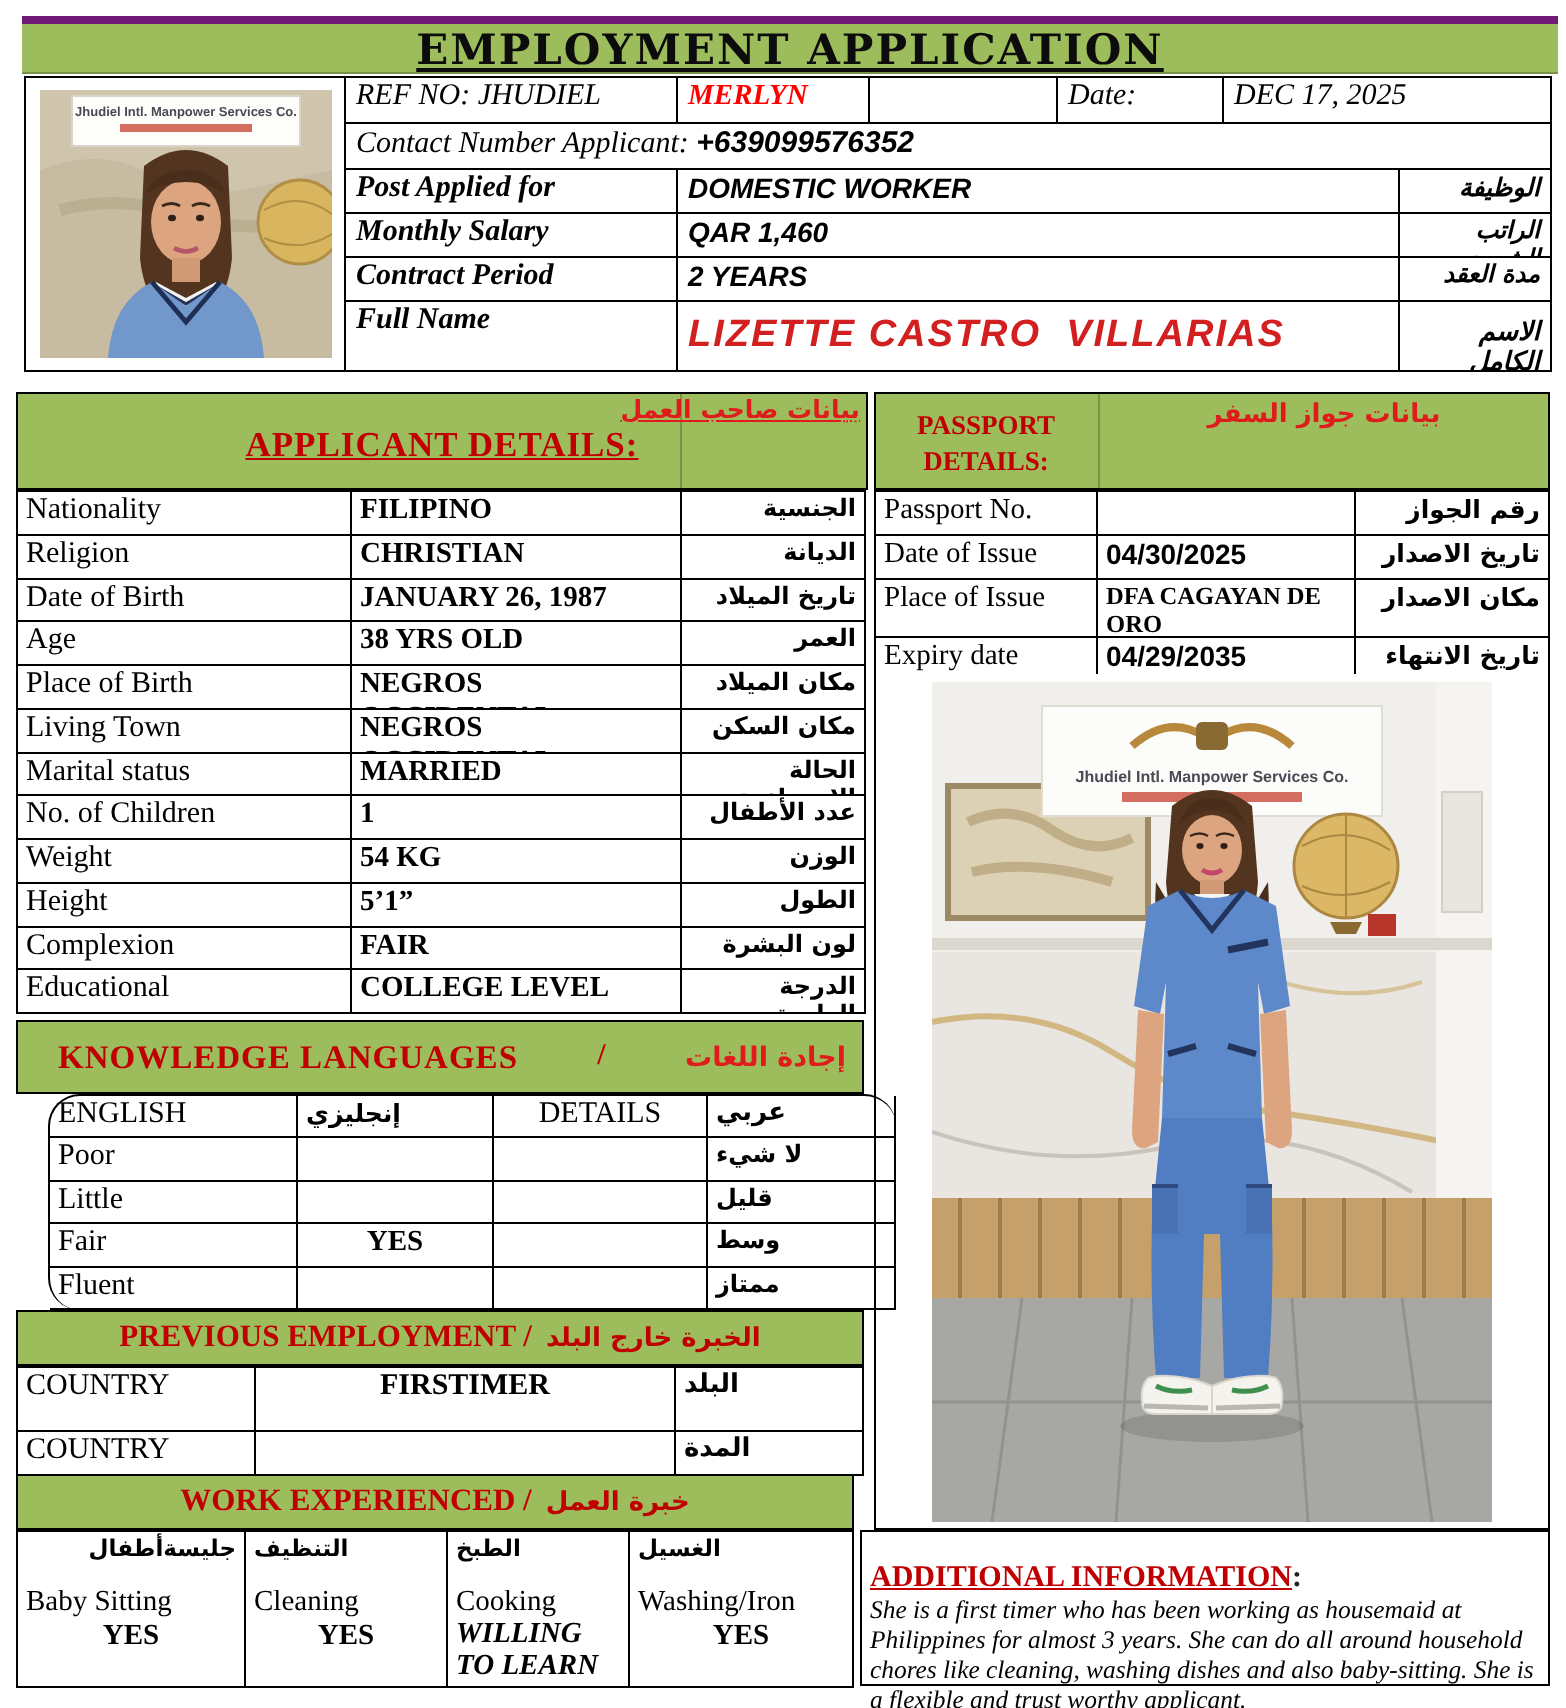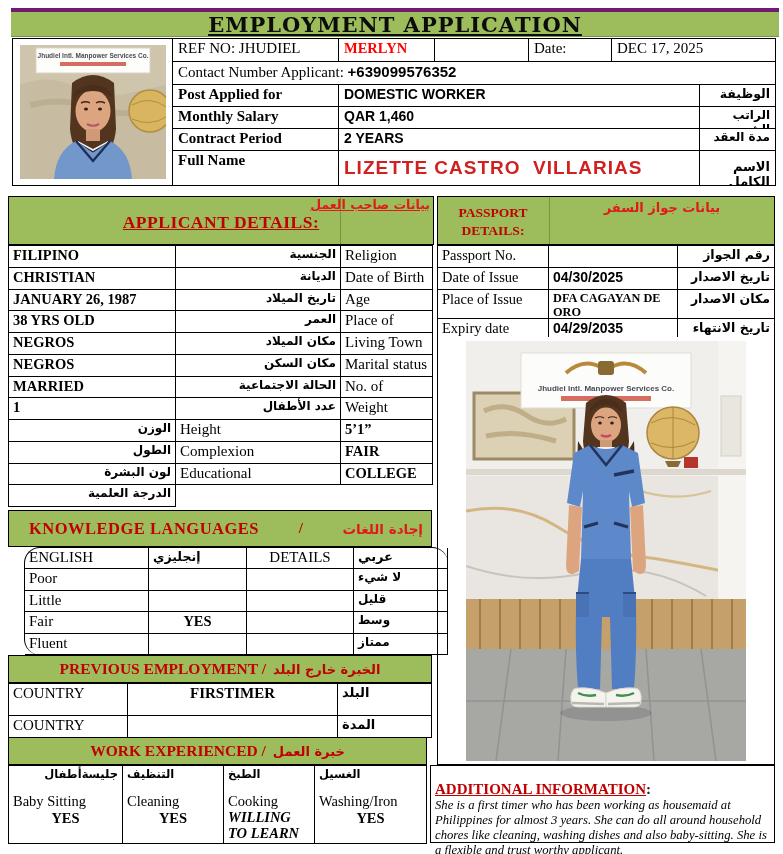--- a/index.html
+++ b/index.html
@@ -11,21 +11,21 @@
   
   .gtable{display:grid;border-top:1px solid #000;border-left:1px solid #000;}
   .gtable > div{box-sizing:border-box;border-right:1px solid #000;border-bottom:1px solid #000;
                 overflow:hidden;padding:1px 4px;}
   .lbl{font-size:15px;}
   .val{font-weight:bold;font-size:14.5px;}
   .valsans{font-family:"Liberation Sans",sans-serif;font-weight:bold;font-size:14px;}
   .ar{font-family:"DejaVu Sans",sans-serif;font-weight:bold;font-size:12px;
       text-align:right;direction:rtl;padding-right:3px;}
   .cell{position:absolute;box-sizing:border-box;border-right:1px solid #000;border-bottom:1px solid #000;
-        overflow:hidden;padding:1px 5px;}
+        overflow:hidden;padding:1px 5px;font-style:italic;}
   .noR{border-right:none;} .noB{border-bottom:none;}
   .titlebar{display:flex;align-items:center;justify-content:center;
             border-top:4px solid #701a75;border-bottom:1px solid #77924a;}
   .titlebar span{font-family:"DejaVu Serif",serif;font-weight:900;font-size:21px;
                  letter-spacing:1px;text-decoration:underline;color:#0c0c0c;}
   .secheadL{position:relative;}
   .secheadL .arhdr{position:absolute;top:0;right:3px;font-family:"DejaVu Sans",sans-serif;
                    font-weight:bold;font-size:12.5px;color:#e01b1b;text-decoration:underline;direction:rtl;}
   .secheadL .bigt{position:absolute;top:15px;left:0;width:100%;text-align:center;
                   font-weight:bold;font-size:17.5px;color:#c00000;text-decoration:underline;letter-spacing:.5px;}
@@ -126,20 +126,21 @@
     <span class="bigt">APPLICANT DETAILS:</span>
   </div>
 
   <div class="abs green bordered passhead" style="left:437px;top:196px;width:338px;height:49px;">
     <div class="vline" style="left:111px;opacity:.5;"></div>
     <span class="pt">PASSPORT DETAILS:</span>
     <span class="arhdr2">بيانات جواز السفر</span>
   </div>
 
   <div class="abs gtable" style="left:8px;top:245px;width:425px;height:262px;grid-template-columns:167px 165px 92px;grid-template-rows:repeat(12,1fr);">
+    <div class="lbl">Nationality</div>
       <div class="val">FILIPINO</div>
       <div class="ar">الجنسية</div>
     <div class="lbl">Religion</div>
       <div class="val">CHRISTIAN</div>
       <div class="ar">الديانة</div>
     <div class="lbl">Date of Birth</div>
       <div class="val">JANUARY 26, 1987</div>
       <div class="ar">تاريخ الميلاد</div>
     <div class="lbl">Age</div>
       <div class="val">38 YRS OLD</div>
@@ -150,20 +151,21 @@
     <div class="lbl">Living Town</div>
       <div class="val">NEGROS OCCIDENTAL</div>
       <div class="ar">مكان السكن</div>
     <div class="lbl">Marital status</div>
       <div class="val">MARRIED</div>
       <div class="ar">الحالة الاجتماعية</div>
     <div class="lbl">No. of Children</div>
       <div class="val">1</div>
       <div class="ar">عدد الأطفال</div>
     <div class="lbl">Weight</div>
+      <div class="val">54 KG</div>
       <div class="ar">الوزن</div>
     <div class="lbl">Height</div>
       <div class="val">5’1”</div>
       <div class="ar">الطول</div>
     <div class="lbl">Complexion</div>
       <div class="val">FAIR</div>
       <div class="ar">لون البشرة</div>
     <div class="lbl">Educational</div>
       <div class="val">COLLEGE LEVEL</div>
       <div class="ar">الدرجة العلمية</div>

